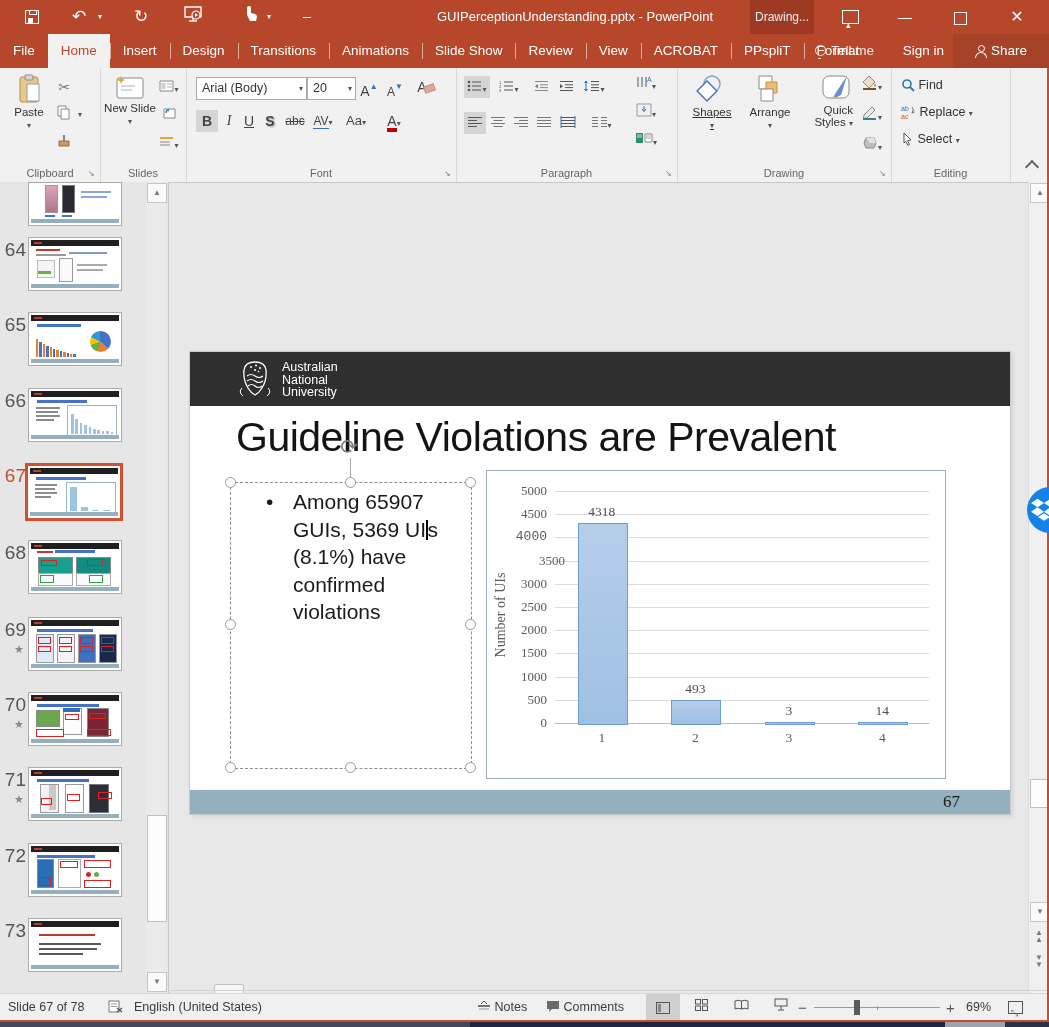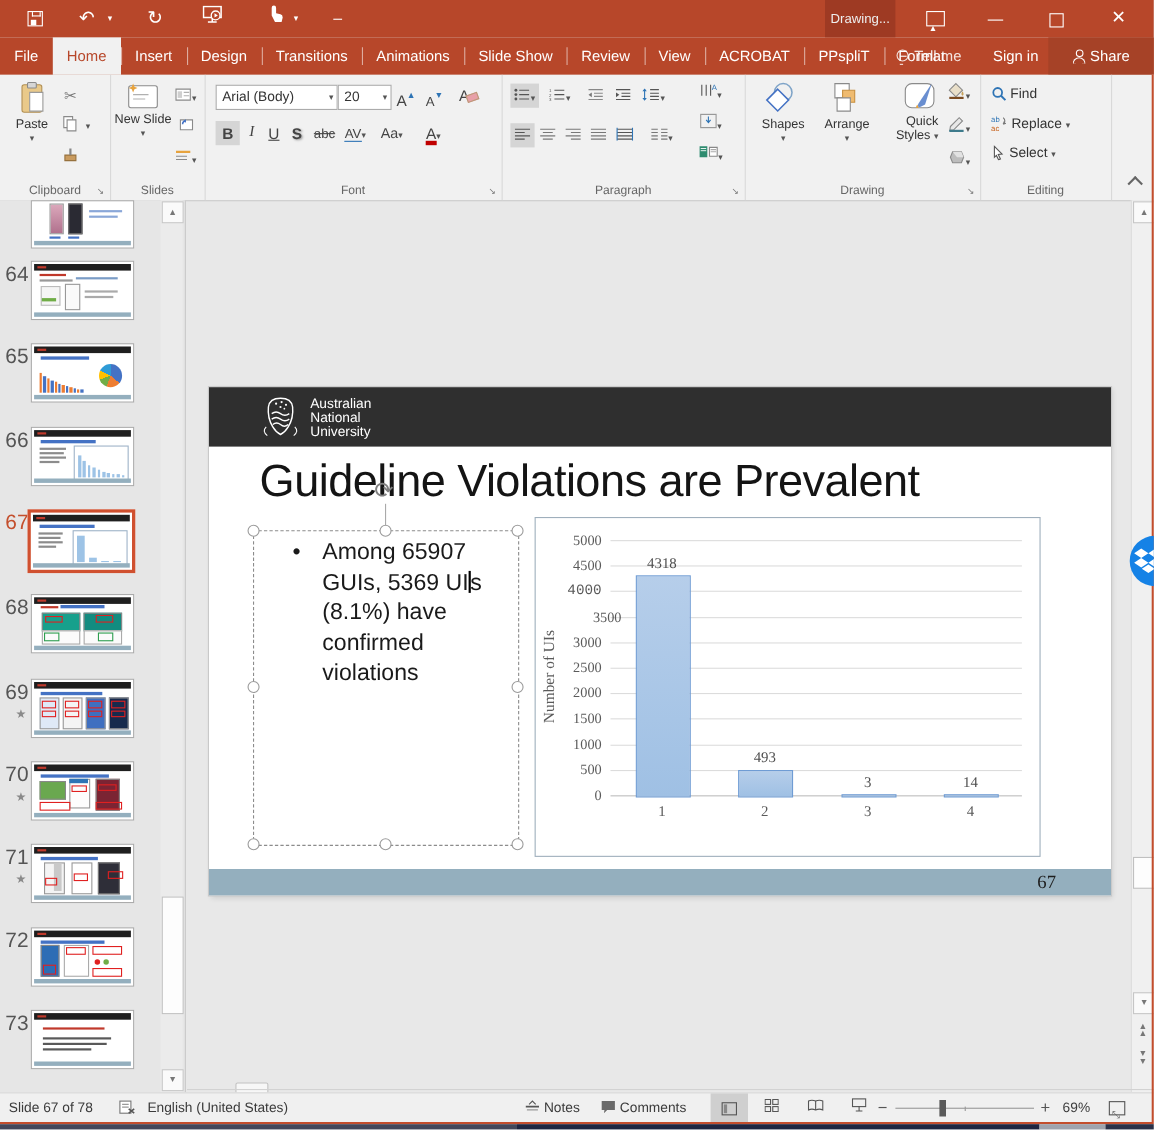--- a/index.html
+++ b/index.html
@@ -120,20 +120,21 @@
           <path d="M11 7 L14 9 L11 11 Z" fill="#fff"></path>
         </svg>
     </span>
     <span class="qat-ico" style="left:240px;width:22px;">
       <svg class="svgico" width="14" height="17" viewBox="0 0 14 17">
           <path d="M6 16 L3 10 L3 3 Q3 1 5 1 Q7 1 7 3 L7 8 L11 9 Q13 9.5 13 12 L12 16 Z" fill="#fff"></path>
         </svg>
     </span>
     <span class="qat-ico caret-sm" style="left:264px;width:10px;">▾</span>
     <span class="qat-ico caret-sm" style="left:300px;width:14px;"><span style="display:inline-block;border-top:1.5px solid #fff;width:8px;margin-bottom:1px;"></span><br>▾</span>
+    <div class="win-title">GUIPerceptionUnderstanding.pptx - PowerPoint</div>
     <div class="ctx-block">Drawing...</div>
     <span class="winbtn" style="left:833px;">
         <span class="ribdisp" style="left:9px;"></span>
       </span>
     <span class="winbtn" style="left:888px;">—</span>
     <span class="winbtn" style="left:943px;"><span class="maxbox"></span></span>
     <span class="winbtn" style="left:1000px;font-size:16px;">✕</span>
   </div>
 
   <div class="tabsrow">
@@ -349,21 +350,21 @@
             <rect x="10" y="3" width="7" height="8" fill="#fff" stroke="#888"></rect>
             <line x1="11" y1="5" x2="16" y2="5" stroke="#aaa"></line>
             <line x1="11" y1="7" x2="16" y2="7" stroke="#aaa"></line>
           </svg><span class="dd">▾</span>
       </span>
       <div class="glabel">Paragraph</div>
       <span class="launcher">↘</span>
     </div>
 
     <div class="rgroup" style="left:677px;width:214px;">
-      <div class="bigbtn" style="left:8px;top:6px;width:54px;">
+      <div class="bigbtn" style="left:8px;top:6px;width:54px;text-decoration:underline;">
         <svg class="svgico" width="36" height="30" viewBox="0 0 36 30">
             <circle cx="18" cy="10" r="8" fill="none" stroke="#7FA4C8" stroke-width="1.4"></circle>
             <rect x="6" y="10" width="14" height="14" transform="rotate(45 13 17)" fill="#fff" stroke="#4472C4" stroke-width="1.4"></rect>
           </svg>
         <div><span>Shapes</span></div><span class="dd">▾</span>
       </div>
       <div class="bigbtn" style="left:66px;top:6px;width:54px;">
         <svg class="svgico" width="30" height="30" viewBox="0 0 30 30">
             <rect x="4" y="2" width="13" height="13" fill="#fff" stroke="#8a8a8a"></rect>
             <rect x="11" y="8" width="11" height="11" fill="#EFBB70" stroke="#C89142"></rect>

